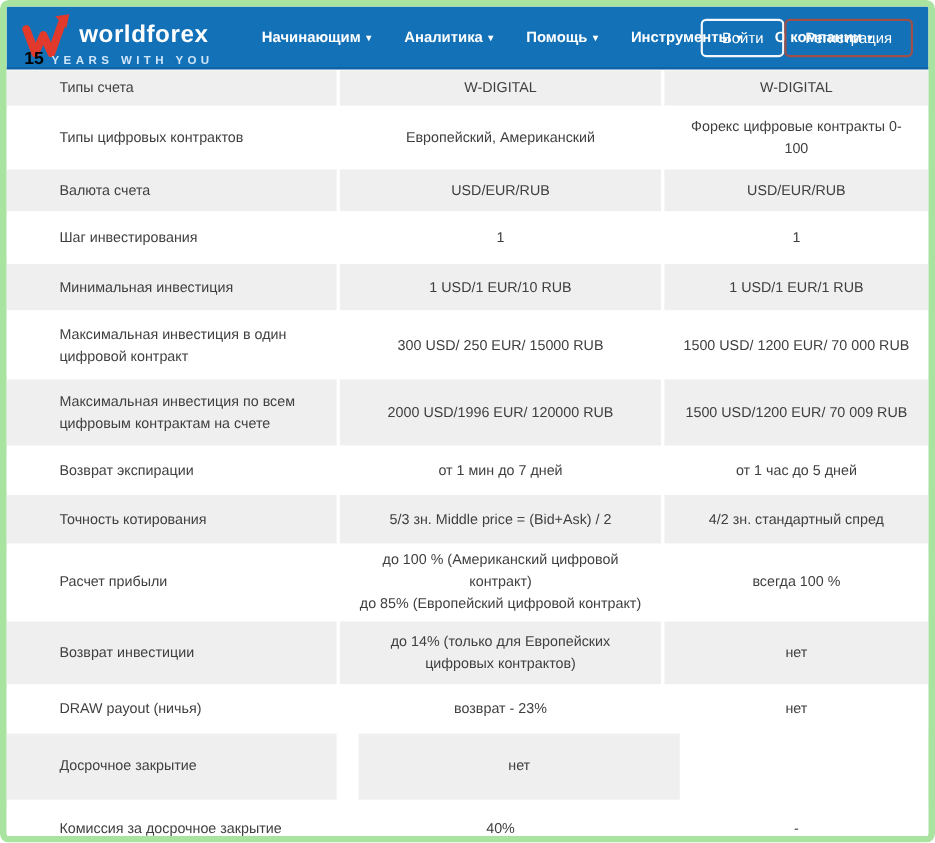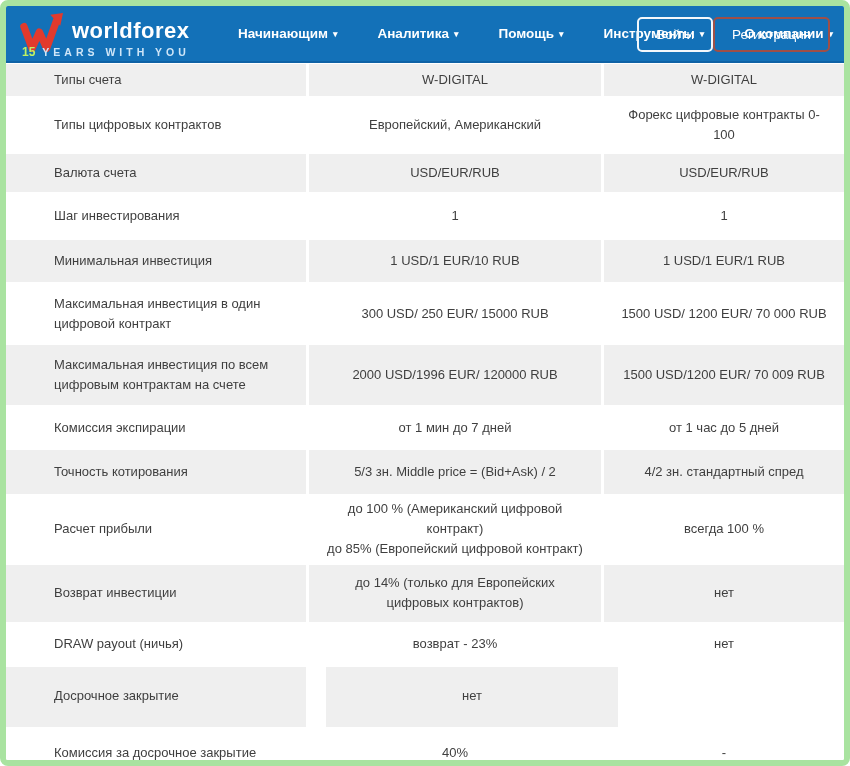--- a/index.html
+++ b/index.html
@@ -49,32 +49,32 @@
     font-weight: 700;
     letter-spacing: 0.5px;
   }
   .tagline {
     display: flex;
     align-items: baseline;
     gap: 7px;
     margin-top: -7px;
     margin-left: 2px;
   }
-  .tagline-num { color: #bef264; font-size: 12px; font-weight: 700; }
+  .tagline-num { color: #000000; font-size: 16px; font-weight: 700; }
   .tagline-text {
     color: #cfe6f8;
     font-size: 10.5px;
     font-weight: 600;
     letter-spacing: 4px;
   }
 
   .nav {
     display: flex;
     align-items: flex-end;
-    gap: 40px;
+    gap: 30px;
     margin-left: 232px;
   }
   .nav-item {
     color: #ffffff;
     font-size: 13.5px;
     font-weight: 600;
     display: flex;
     align-items: center;
     gap: 5px;
     cursor: pointer;
@@ -233,21 +233,21 @@
     <div class="cell val">1500 USD/ 1200 EUR/ 70 000 RUB</div>
   </div>
 
   <div class="trow odd" style="min-height: 60px;">
     <div class="cell label">Максимальная инвестиция по всем цифровым контрактам на счете</div>
     <div class="cell val">2000 USD/1996 EUR/ 120000 RUB</div>
     <div class="cell val">1500 USD/1200 EUR/ 70 009 RUB</div>
   </div>
 
   <div class="trow even" style="min-height: 39px;">
-    <div class="cell label">Комиссия экспирации</div>
+    <div class="cell label">Возврат экспирации</div>
     <div class="cell val">от 1 мин до 7 дней</div>
     <div class="cell val">от 1 час до 5 дней</div>
   </div>
 
   <div class="trow odd" style="min-height: 44px;">
     <div class="cell label">Точность котирования</div>
     <div class="cell val">5/3 зн. Middle price = (Bid+Ask) / 2</div>
     <div class="cell val">4/2 зн. стандартный спред</div>
   </div>
 

